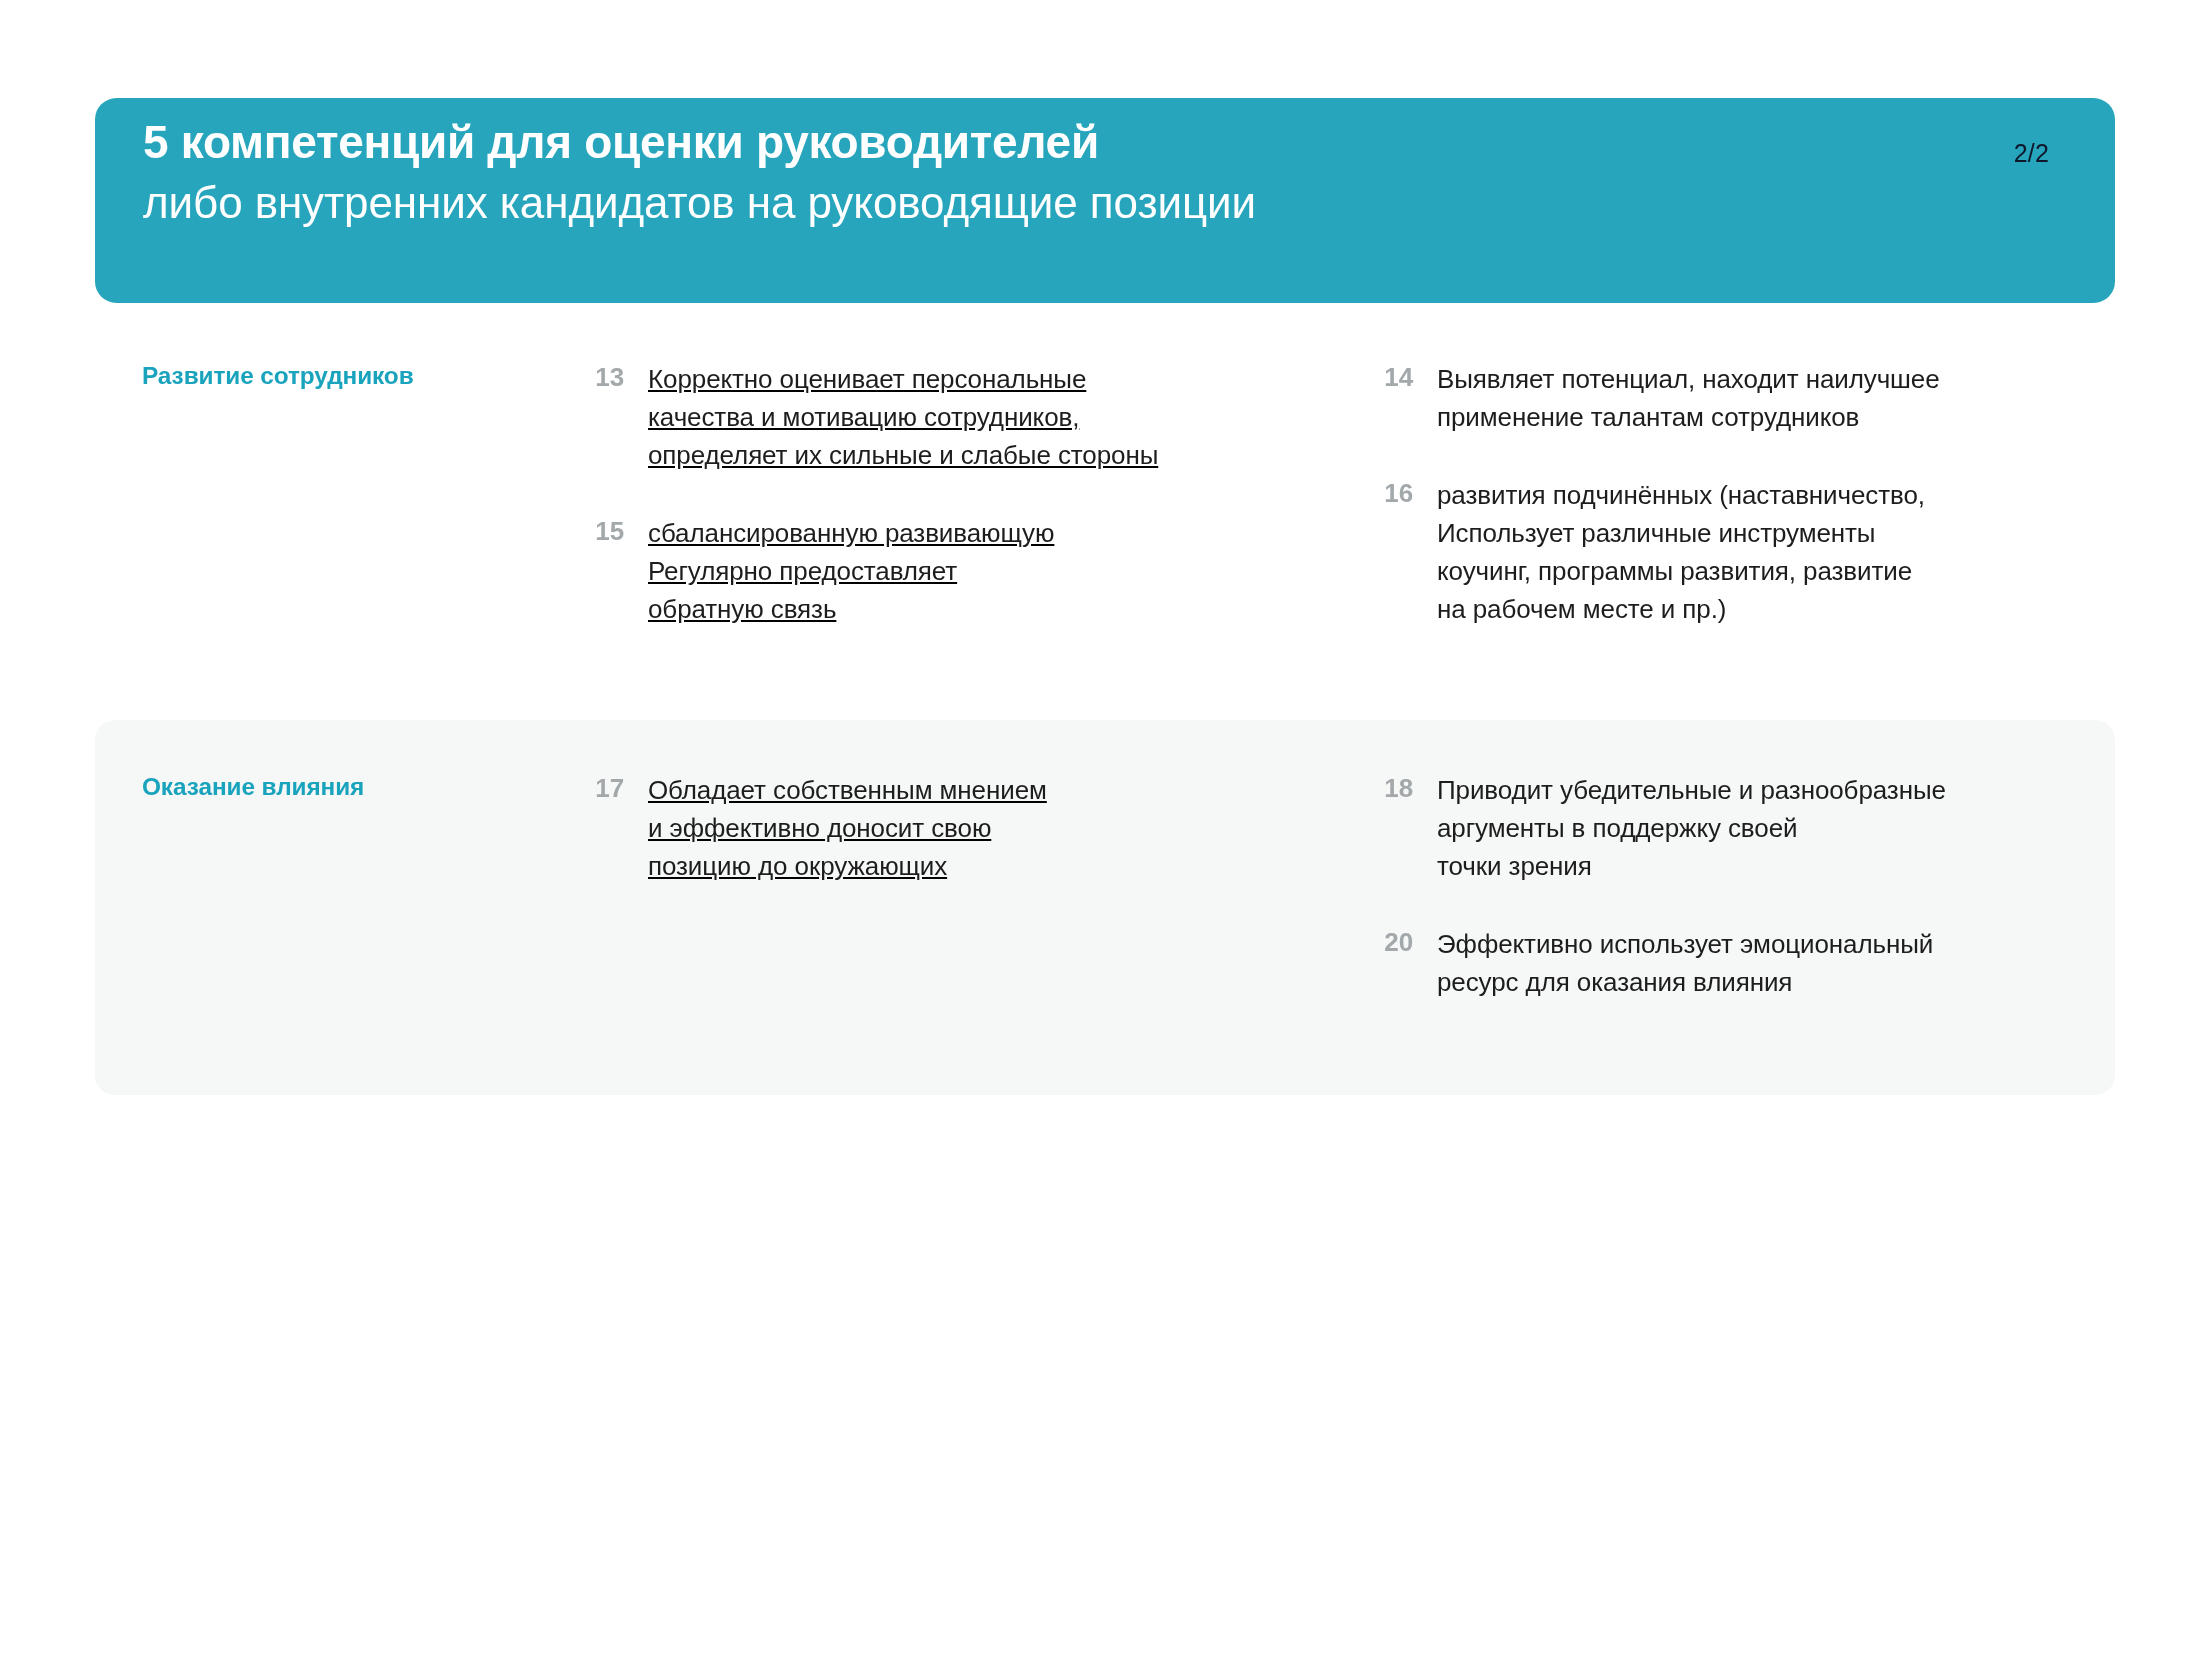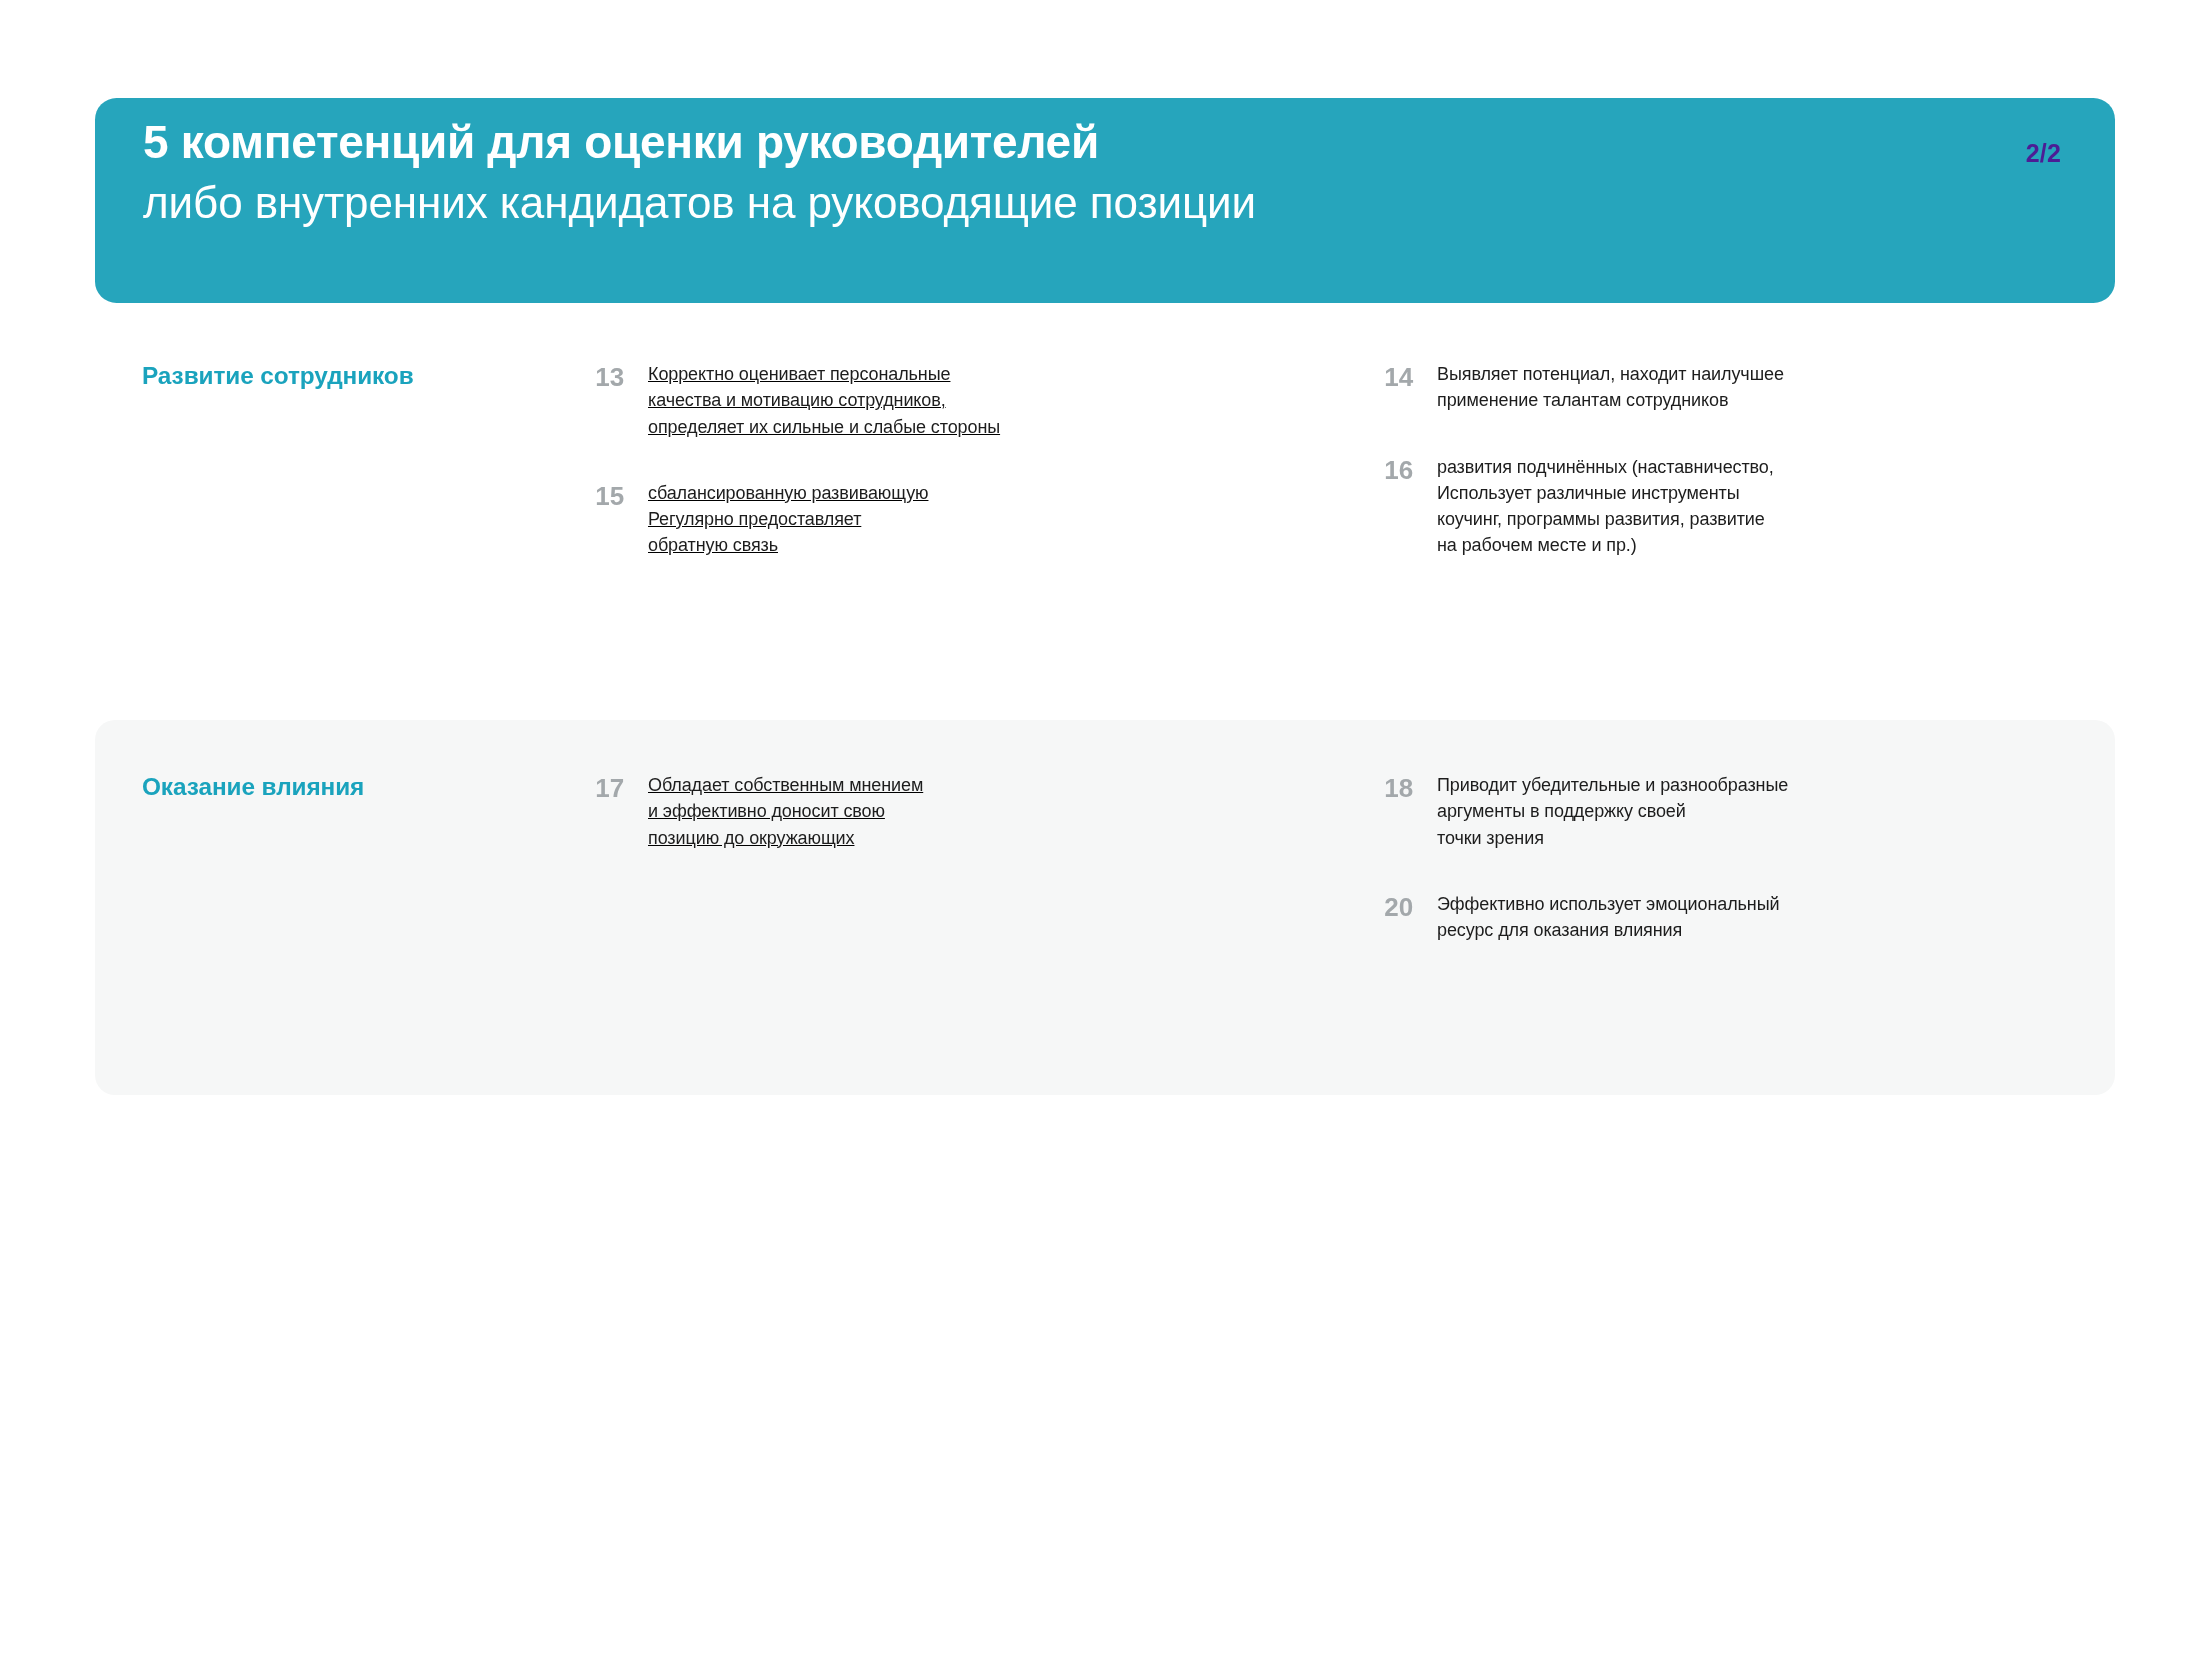--- a/index.html
+++ b/index.html
@@ -53,25 +53,25 @@
     font-size: 44px;
     font-weight: 400;
     color: #ffffff;
     line-height: 1.28;
     letter-spacing: -0.1px;
     white-space: nowrap;
     margin-top: 2.9px;
   }
   .header-page {
     position: absolute;
-    right: 54px;
+    right: 66px;
     top: 41px;
     font-size: 25px;
-    font-weight: 700;
-    color: #4c1d95;
+    font-weight: 400;
+    color: #0f172a;
     letter-spacing: 0.2px;
   }
 
   
   .section {
     position: absolute;
     box-sizing: border-box;
   }
   .section-plain {
     background: transparent;
@@ -119,21 +119,21 @@
     top: 1.4px;
     width: 55px;
     text-align: right;
     font-size: 26px;
     font-weight: 700;
     color: #a3a8ab;
     letter-spacing: -0.1px;
   }
   .item-text {
     margin-left: 79px;
-    font-size: 18px;
+    font-size: 26px;
     font-weight: 400;
     color: #1d1d1d;
     line-height: 1.46;
     letter-spacing: -0.1px;
   }
   .item-text .ln { display: block; white-space: nowrap; }
 </style>
 </head>
 <body>
 

